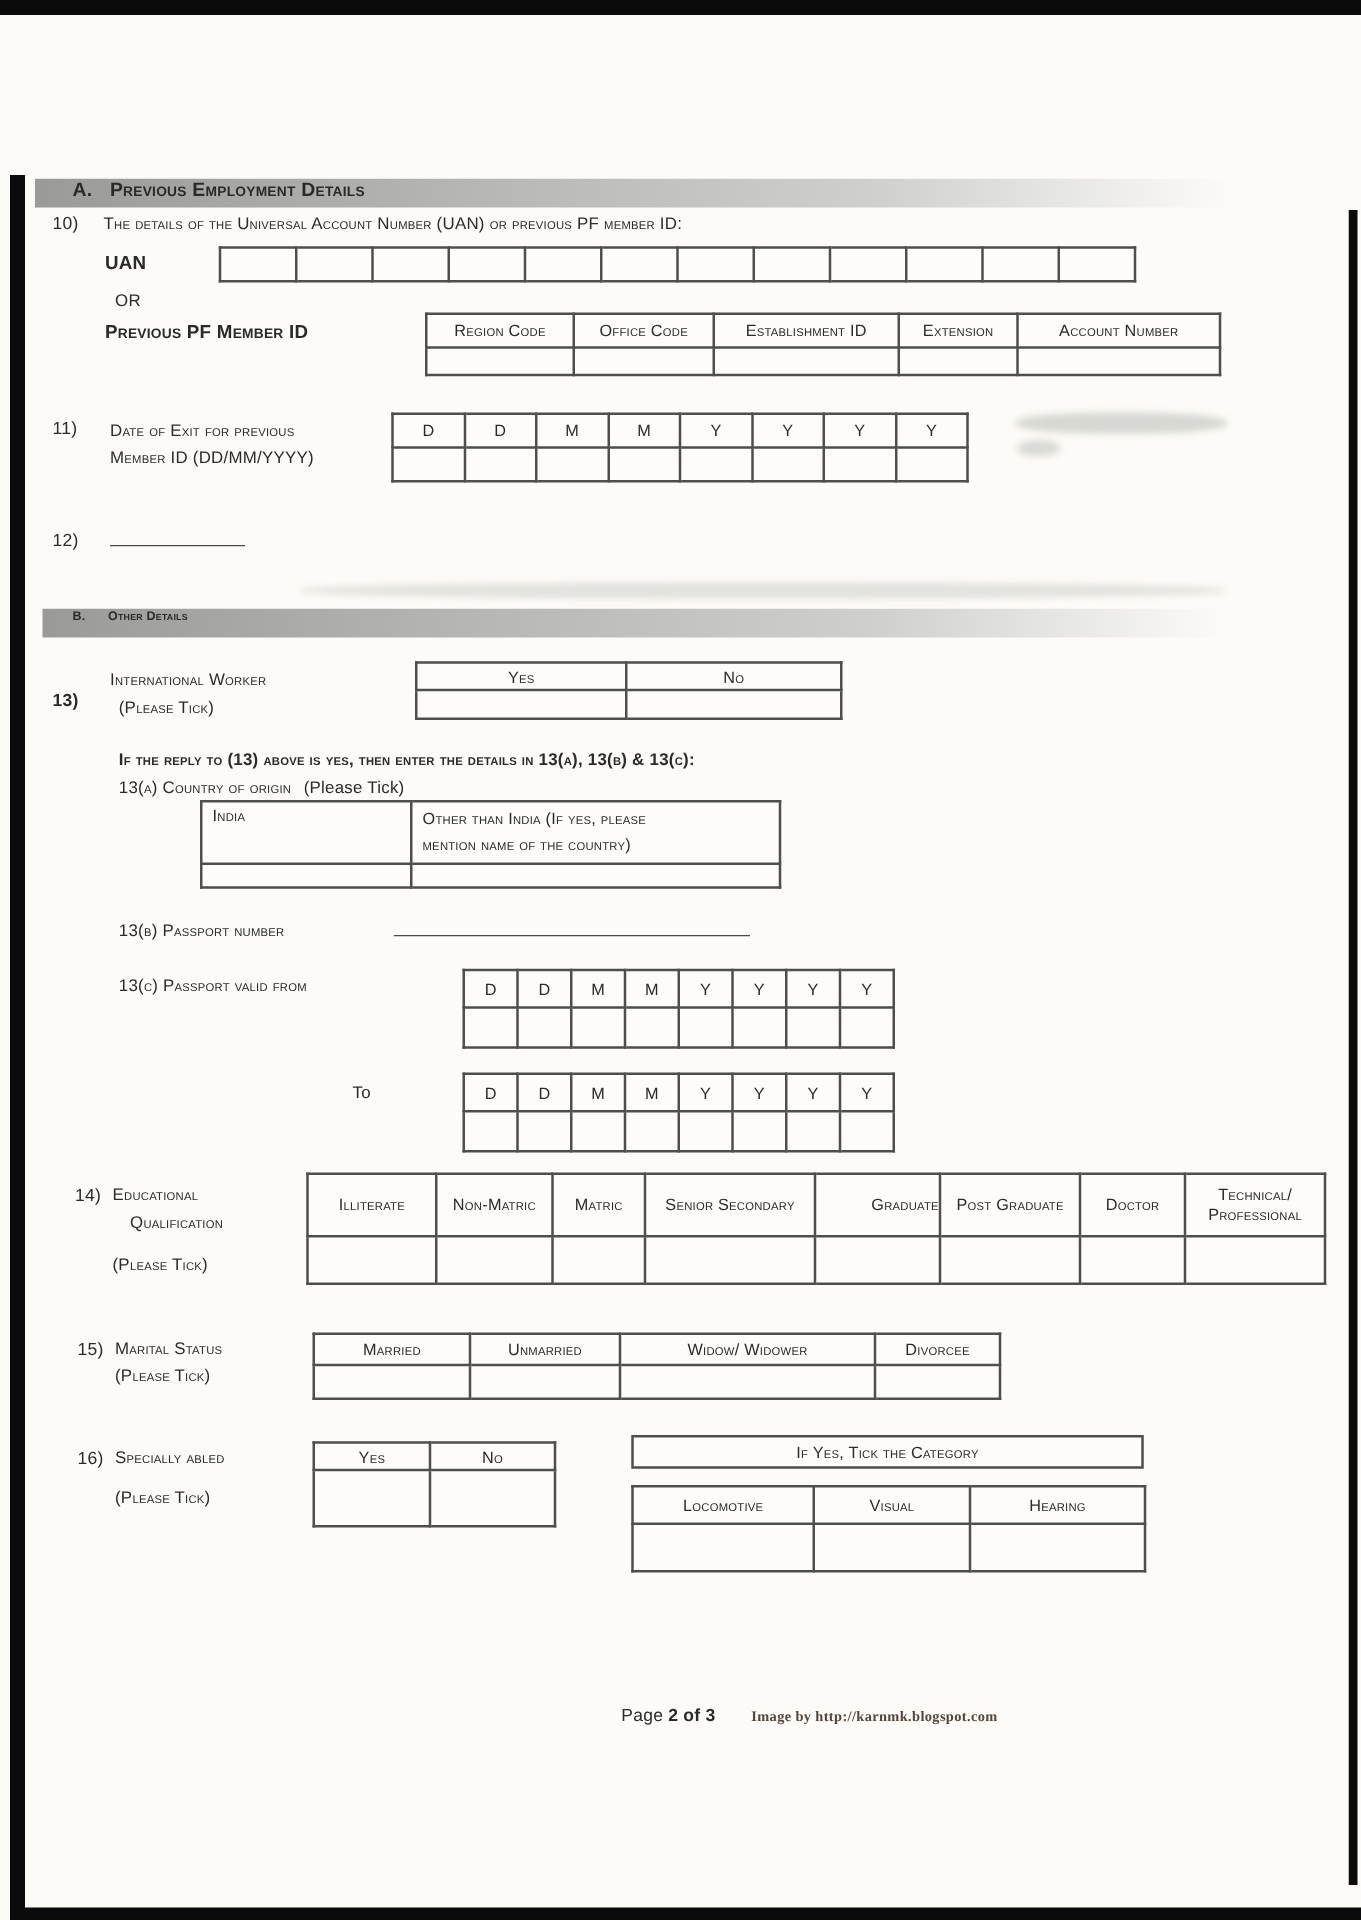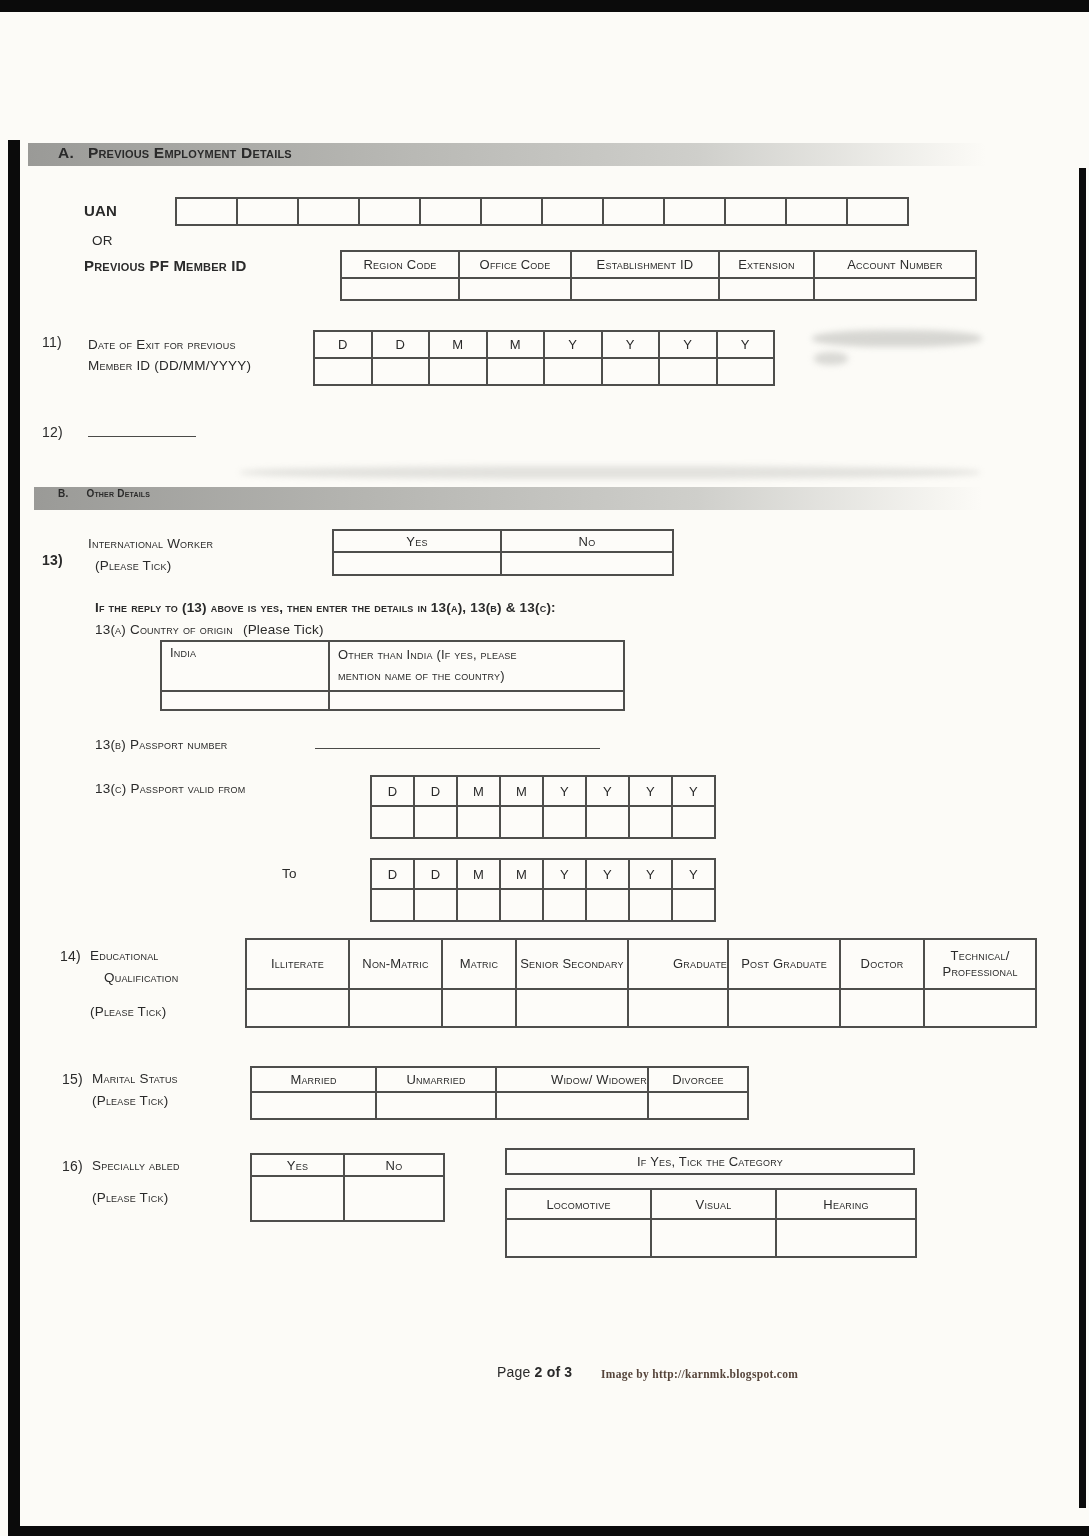--- a/index.html
+++ b/index.html
@@ -41,20 +41,23 @@
 
   <div class="artifact" style="left:812px; top:330px; width:170px; height:17px; opacity:.65;"></div>
   <div class="artifact" style="left:814px; top:352px; width:34px; height:13px; opacity:.6;"></div>
   <div class="artifact" style="left:240px; top:466px; width:740px; height:13px; opacity:.45;"></div>
 
   <div class="band" style="left:28px; top:143px; width:958px;"></div>
   <div class="abs sc b" style="left:58px; top:144px; font-size:15.5px;">
     <span>A.</span><span style="margin-left:14px;">Previous Employment Details</span>
   </div>
 
+  <div class="abs fs13" style="left:42px; top:170px;">
+    <span class="num">10)</span><span class="sc" style="margin-left:20px;">The details of the Universal Account Number (UAN) or previous PF member ID:</span>
+  </div>
 
   <div class="abs b" style="left:84px; top:202px; font-size:15px;">UAN</div>
   <table class="grid abs" style="left:175px; top:197px;">
     <tbody>
         <tr>
       <td style="width:61px; height:27px;"></td>
       <td style="width:61px;"></td>
       <td style="width:61px;"></td>
       <td style="width:61px;"></td>
       <td style="width:61px;"></td>
@@ -226,21 +229,21 @@
   <div class="abs num" style="left:60px; top:948px;">14)</div>
   <div class="abs sc fs13" style="left:90px; top:948px;">Educational</div>
   <div class="abs sc fs13" style="left:104px; top:970px;">Qualification</div>
   <div class="abs sc fs13" style="left:90px; top:1004px;">(Please Tick)</div>
   <table class="grid abs sc" style="left:245px; top:938px;">
     <tbody>
         <tr style="line-height:1.25;">
       <td style="width:103px; height:50px;">Illiterate</td>
       <td style="width:93px;">Non-Matric</td>
       <td style="width:74px;">Matric</td>
-      <td style="width:112px;">Senior Secondary</td>
+      <td style="width:136px;">Senior Secondary</td>
       <td style="width:90px;padding-left:44px;">Graduate</td>
       <td style="width:112px;">Post Graduate</td>
       <td style="width:84px;">Doctor</td>
       <td style="width:112px;">Technical/ Professional</td>
     </tr>
     <tr>
       <td style="height:38px;"></td>
       <td></td>
       <td></td>
       <td></td>
@@ -253,21 +256,21 @@
     </table>
 
   <div class="abs num" style="left:62px; top:1071px;">15)</div>
   <div class="abs sc fs13" style="left:92px; top:1071px;">Marital Status</div>
   <div class="abs sc fs13" style="left:92px; top:1093px;">(Please Tick)</div>
   <table class="grid abs sc" style="left:250px; top:1066px;">
     <tbody>
         <tr>
       <td style="width:125px; height:25px;">Married</td>
       <td style="width:120px;">Unmarried</td>
-      <td style="width:152px;text-align:right;">Widow/ Widower</td>
+      <td style="width:204px;">Widow/ Widower</td>
       <td style="width:100px;">Divorcee</td>
     </tr>
     <tr>
       <td style="height:27px;"></td>
       <td></td>
       <td></td>
       <td></td>
     </tr>
   </tbody>
     </table>

